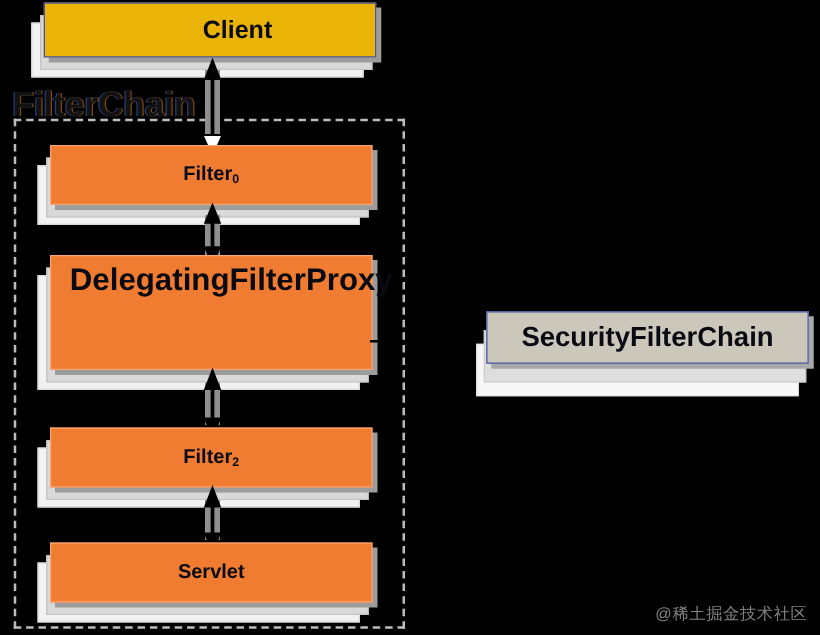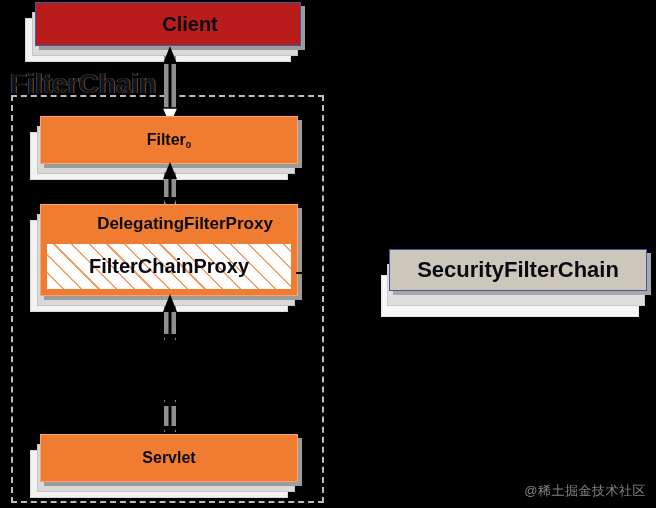--- a/index.html
+++ b/index.html
@@ -70,21 +70,21 @@
   .stack .face .title {
     font-weight: bold;
     color: #0a0a12;
     letter-spacing: 0px;
     white-space: nowrap;
   }
 
   
   #client-stack { left: 39px; top: 6px; width: 266px; height: 44px; }
   #client-stack .face {
-    background: #b91c1c;
+    background: #eab308;
     border: 1px solid #4455a8;
     padding-left: 44px;
   }
   #client-stack .title { font-size: 20px; }
 
   
   #filterchain-container {
     position: absolute;
     left: 11px;
     top: 95px;
@@ -123,21 +123,21 @@
     background: #f07c32;
     border: 1px solid #f7a572;
     display: block;
     padding: 0;
   }
   #dfp-title {
     height: 38px;
     display: flex;
     align-items: center;
     justify-content: center;
-    font-size: 17px;
+    font-size: 25px;
     font-weight: bold;
     color: #0a0a12;
     white-space: nowrap;
     padding-left: 32px;
   }
   #fcp-box {
     position: absolute;
     left: 5px;
     top: 38px;
     right: 5px;
@@ -233,23 +233,20 @@
     <polygon points="15,0 8,17 22,17" fill="#000000"></polygon>
     <polygon points="15,52 8,35 22,35" fill="#000000"></polygon>
   </svg>
 
   <div id="dfp-stack" class="stack">
     <div class="layer-far"></div>
     <div class="layer-mid"></div>
     <div class="layer-near"></div>
     <div class="face">
       <div id="dfp-title">DelegatingFilterProxy</div>
-      <div id="fcp-box">
-        <span id="fcp-title">FilterChainProxy</span>
-      </div>
     </div>
   </div>
 
   <svg id="arrow-fcp-sfc" class="arrow-svg" viewBox="0 0 104 20">
     <line x1="0" y1="10" x2="84" y2="10" stroke="#000000" stroke-width="2"></line>
     <polygon points="104,10 80,1 80,19" fill="#000000"></polygon>
   </svg>
 
   <div id="sfc-stack" class="stack">
     <div class="layer-far"></div>
@@ -260,20 +257,28 @@
     </div>
   </div>
 
   <svg id="arrow-dfp-f2" class="arrow-svg" viewBox="0 0 30 58">
     <rect x="9" y="12" width="12" height="34" fill="#8f8f8f"></rect>
     <line x1="15" y1="46" x2="15" y2="14" stroke="#000000" stroke-width="3"></line>
     <polygon points="15,0 8,18 22,18" fill="#000000"></polygon>
     <polygon points="15,58 8,40 22,40" fill="#000000"></polygon>
   </svg>
 
+  <div id="filter2-stack" class="stack orange">
+    <div class="layer-far"></div>
+    <div class="layer-mid"></div>
+    <div class="layer-near"></div>
+    <div class="face">
+      <span class="title"><span>Filter</span><sub>2</sub></span>
+    </div>
+  </div>
 
   <svg id="arrow-f2-servlet" class="arrow-svg" viewBox="0 0 30 56">
     <rect x="9" y="12" width="12" height="32" fill="#8f8f8f"></rect>
     <line x1="15" y1="44" x2="15" y2="14" stroke="#000000" stroke-width="3"></line>
     <polygon points="15,0 8,18 22,18" fill="#000000"></polygon>
     <polygon points="15,56 8,38 22,38" fill="#000000"></polygon>
   </svg>
 
   <div id="servlet-stack" class="stack orange">
     <div class="layer-far"></div>

